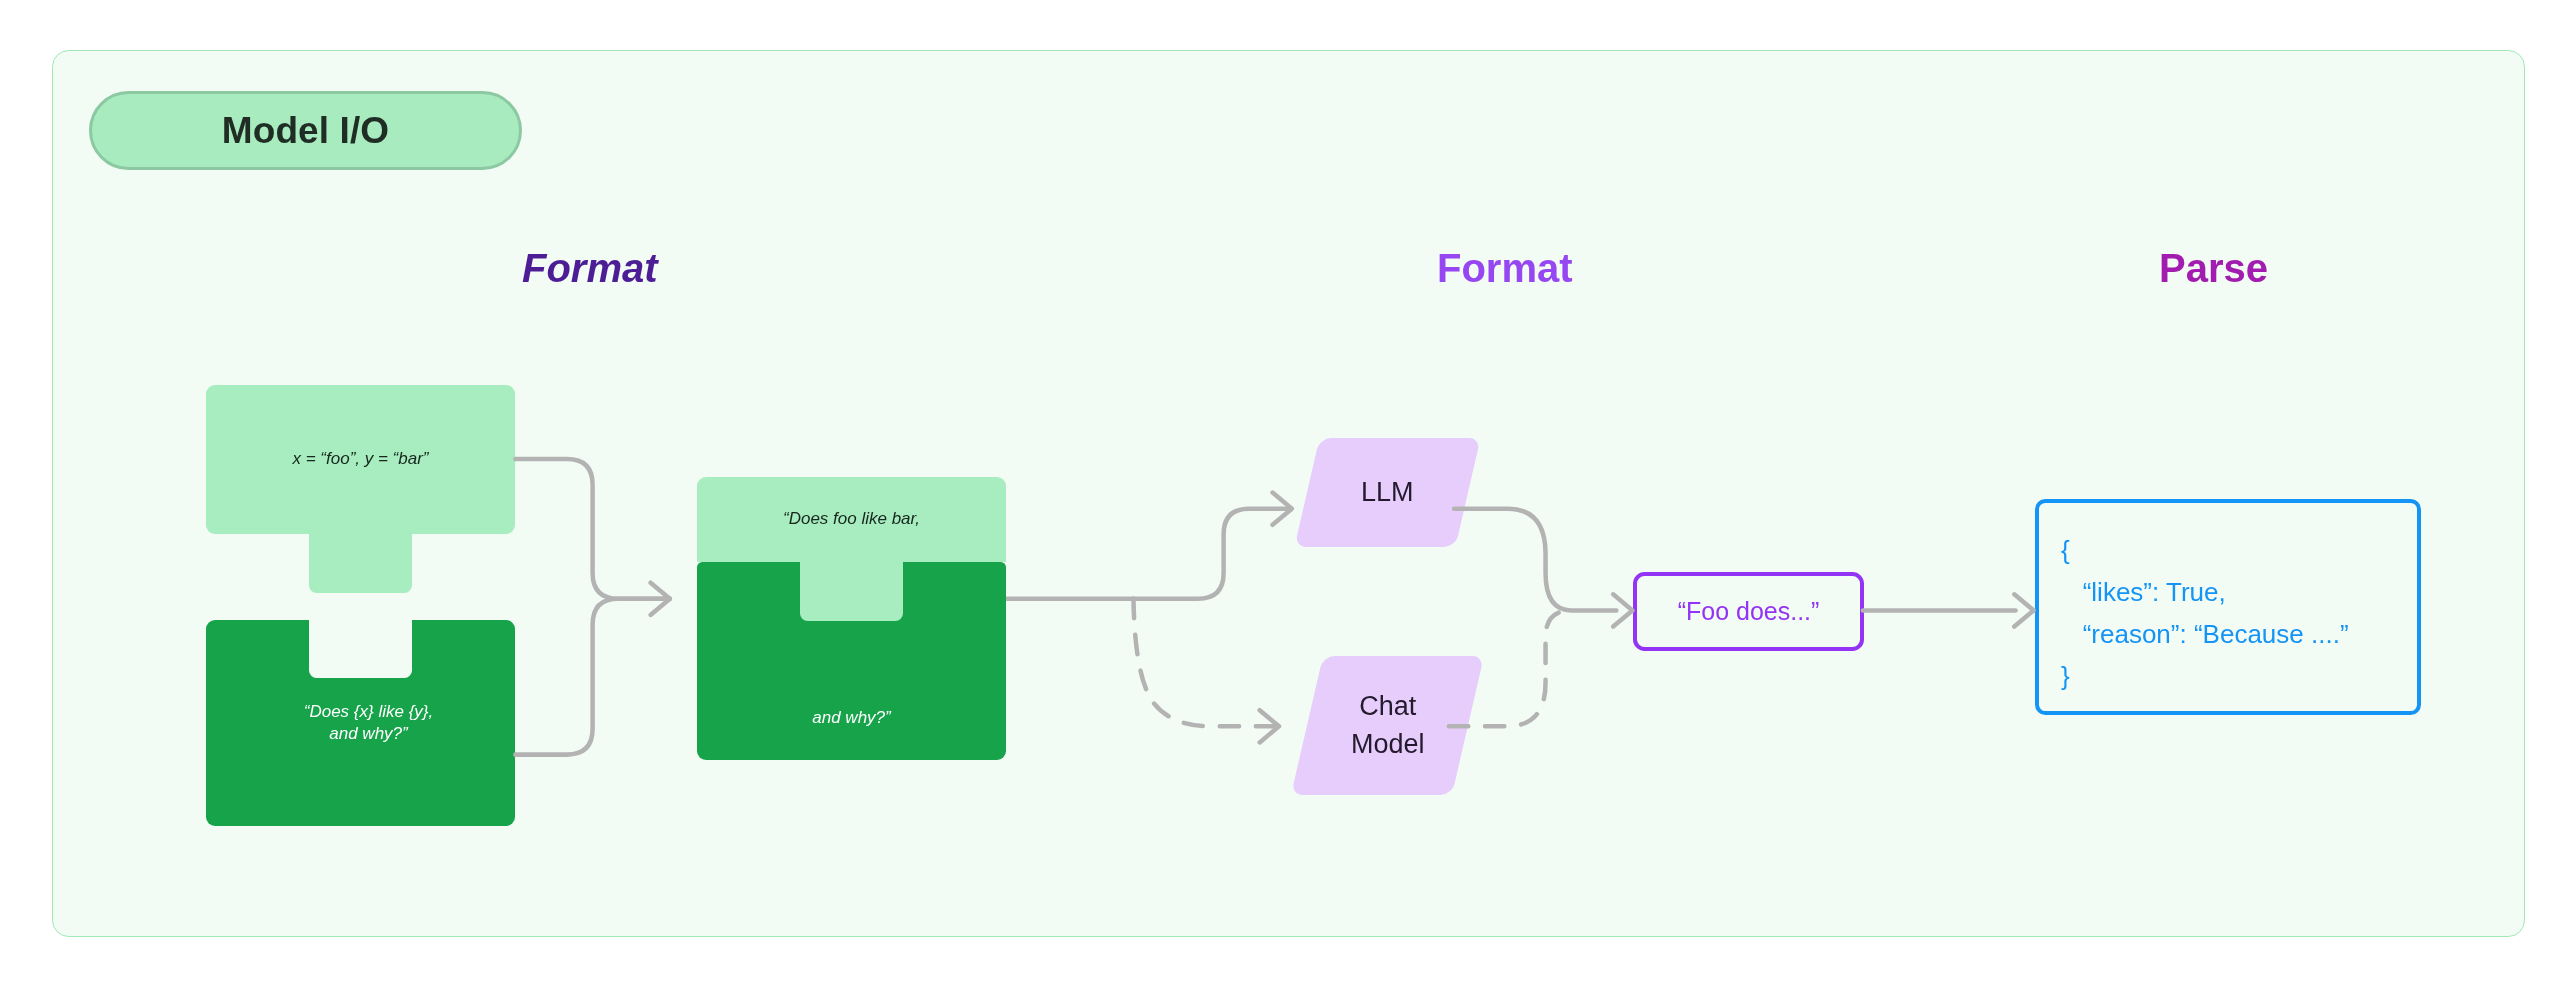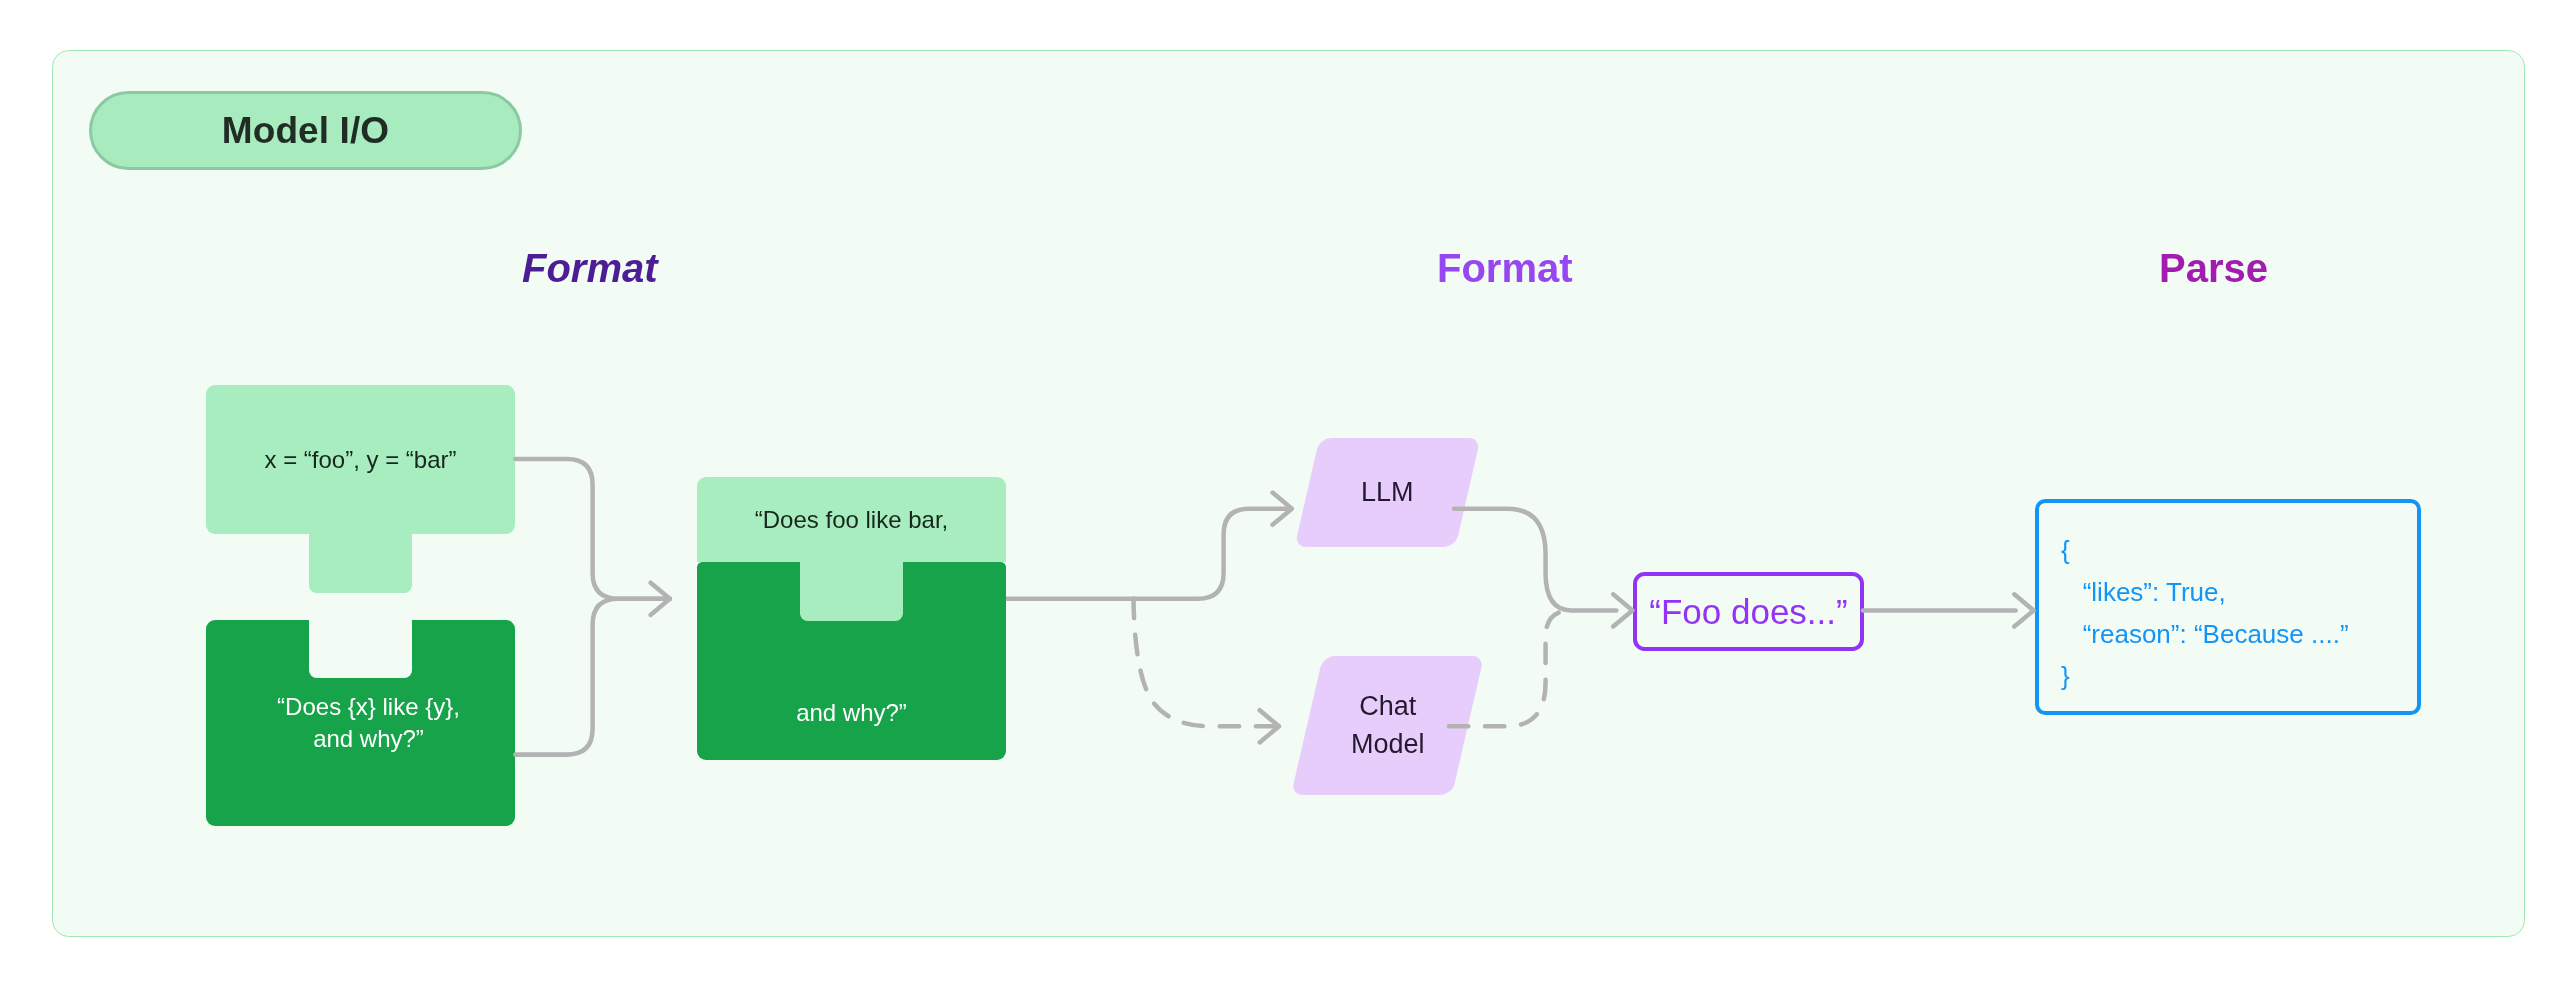--- a/index.html
+++ b/index.html
@@ -73,23 +73,24 @@
   .piece {
     position: absolute;
     display: flex;
     align-items: center;
     justify-content: center;
     text-align: center;
   }
   .piece-text {
     position: relative;
     z-index: 3;
-    font-size: 24px;
+    font-size: 17px;
     line-height: 1.32;
     white-space: pre-line;
+    font-style: italic;
   }
 
   .piece-light { background: #a8edc0; }
   .piece-dark  { background: #16a34a; }
 
   
   #values-piece {
     left: 206px;
     top: 385px;
     width: 309px;
@@ -223,21 +224,21 @@
     height: 79px;
     box-sizing: border-box;
     background: #f2fcf5;
     border: 4.5px solid #9333f5;
     border-radius: 11.6px;
     display: flex;
     align-items: center;
     justify-content: center;
   }
   #prediction-box .box-text {
-    font-size: 35px;
+    font-size: 25px;
     color: #9333f5;
   }
 
   
   #parse-box {
     position: absolute;
     left: 2035px;
     top: 499px;
     width: 386px;
     height: 216px;

